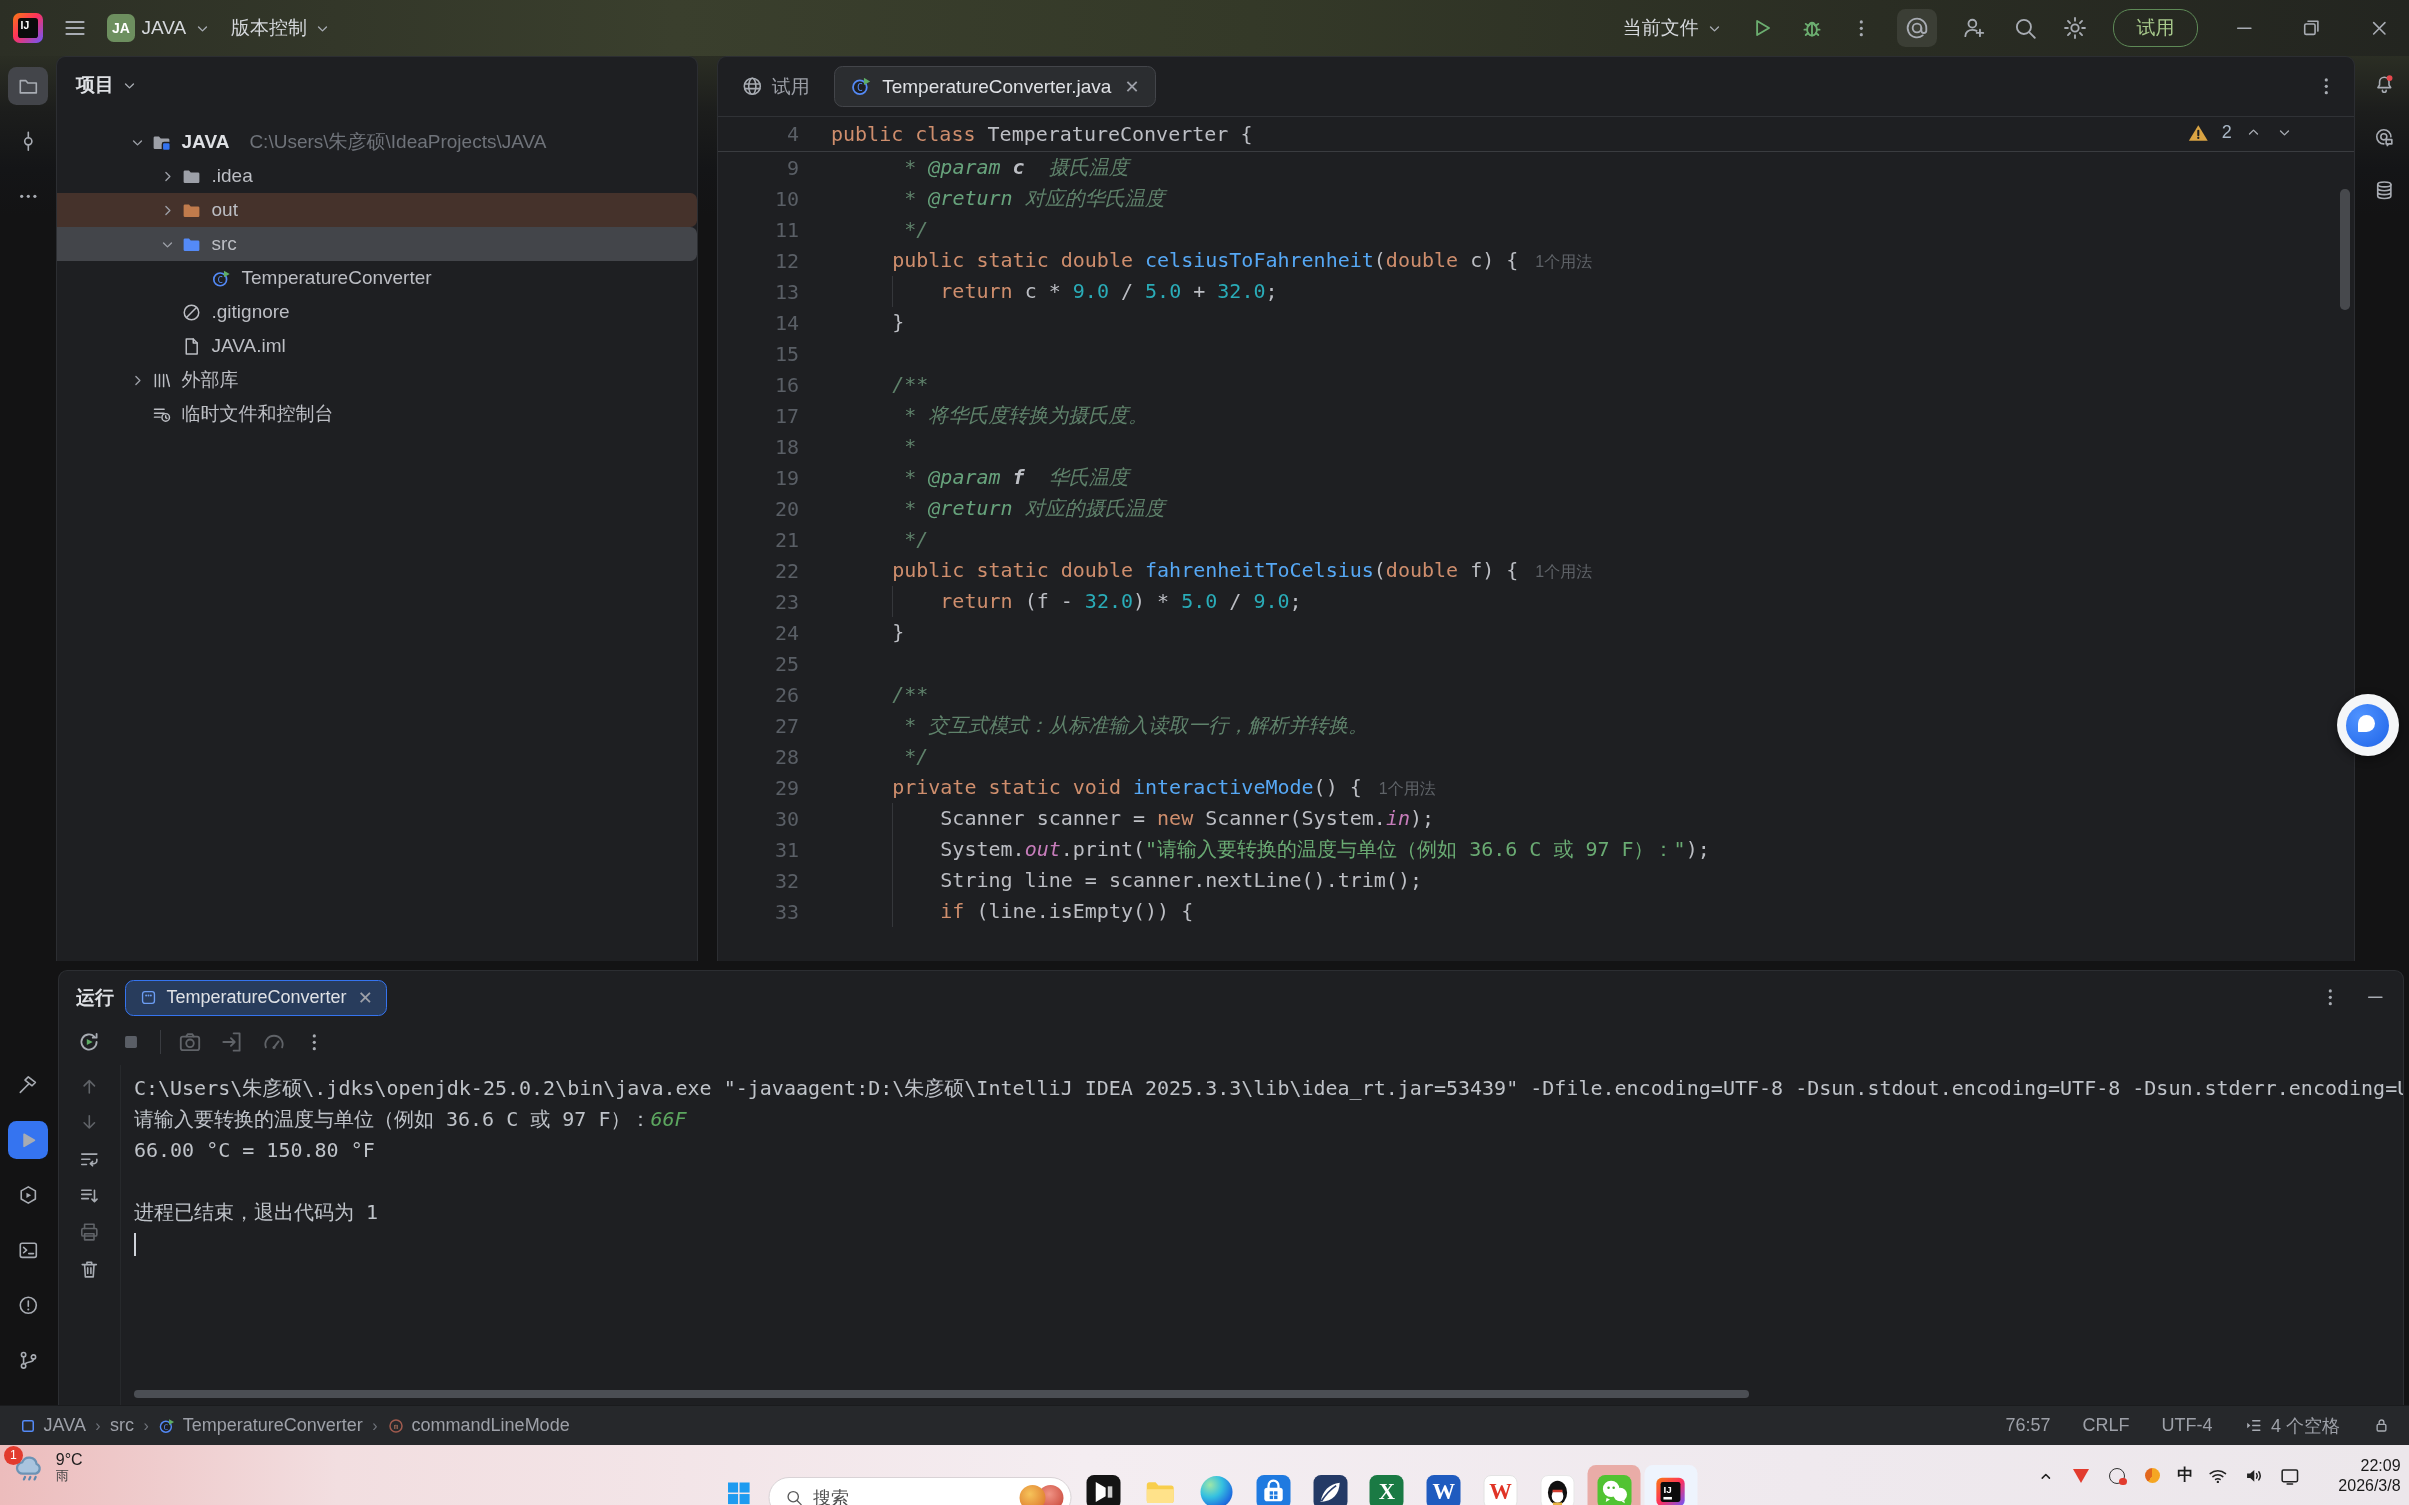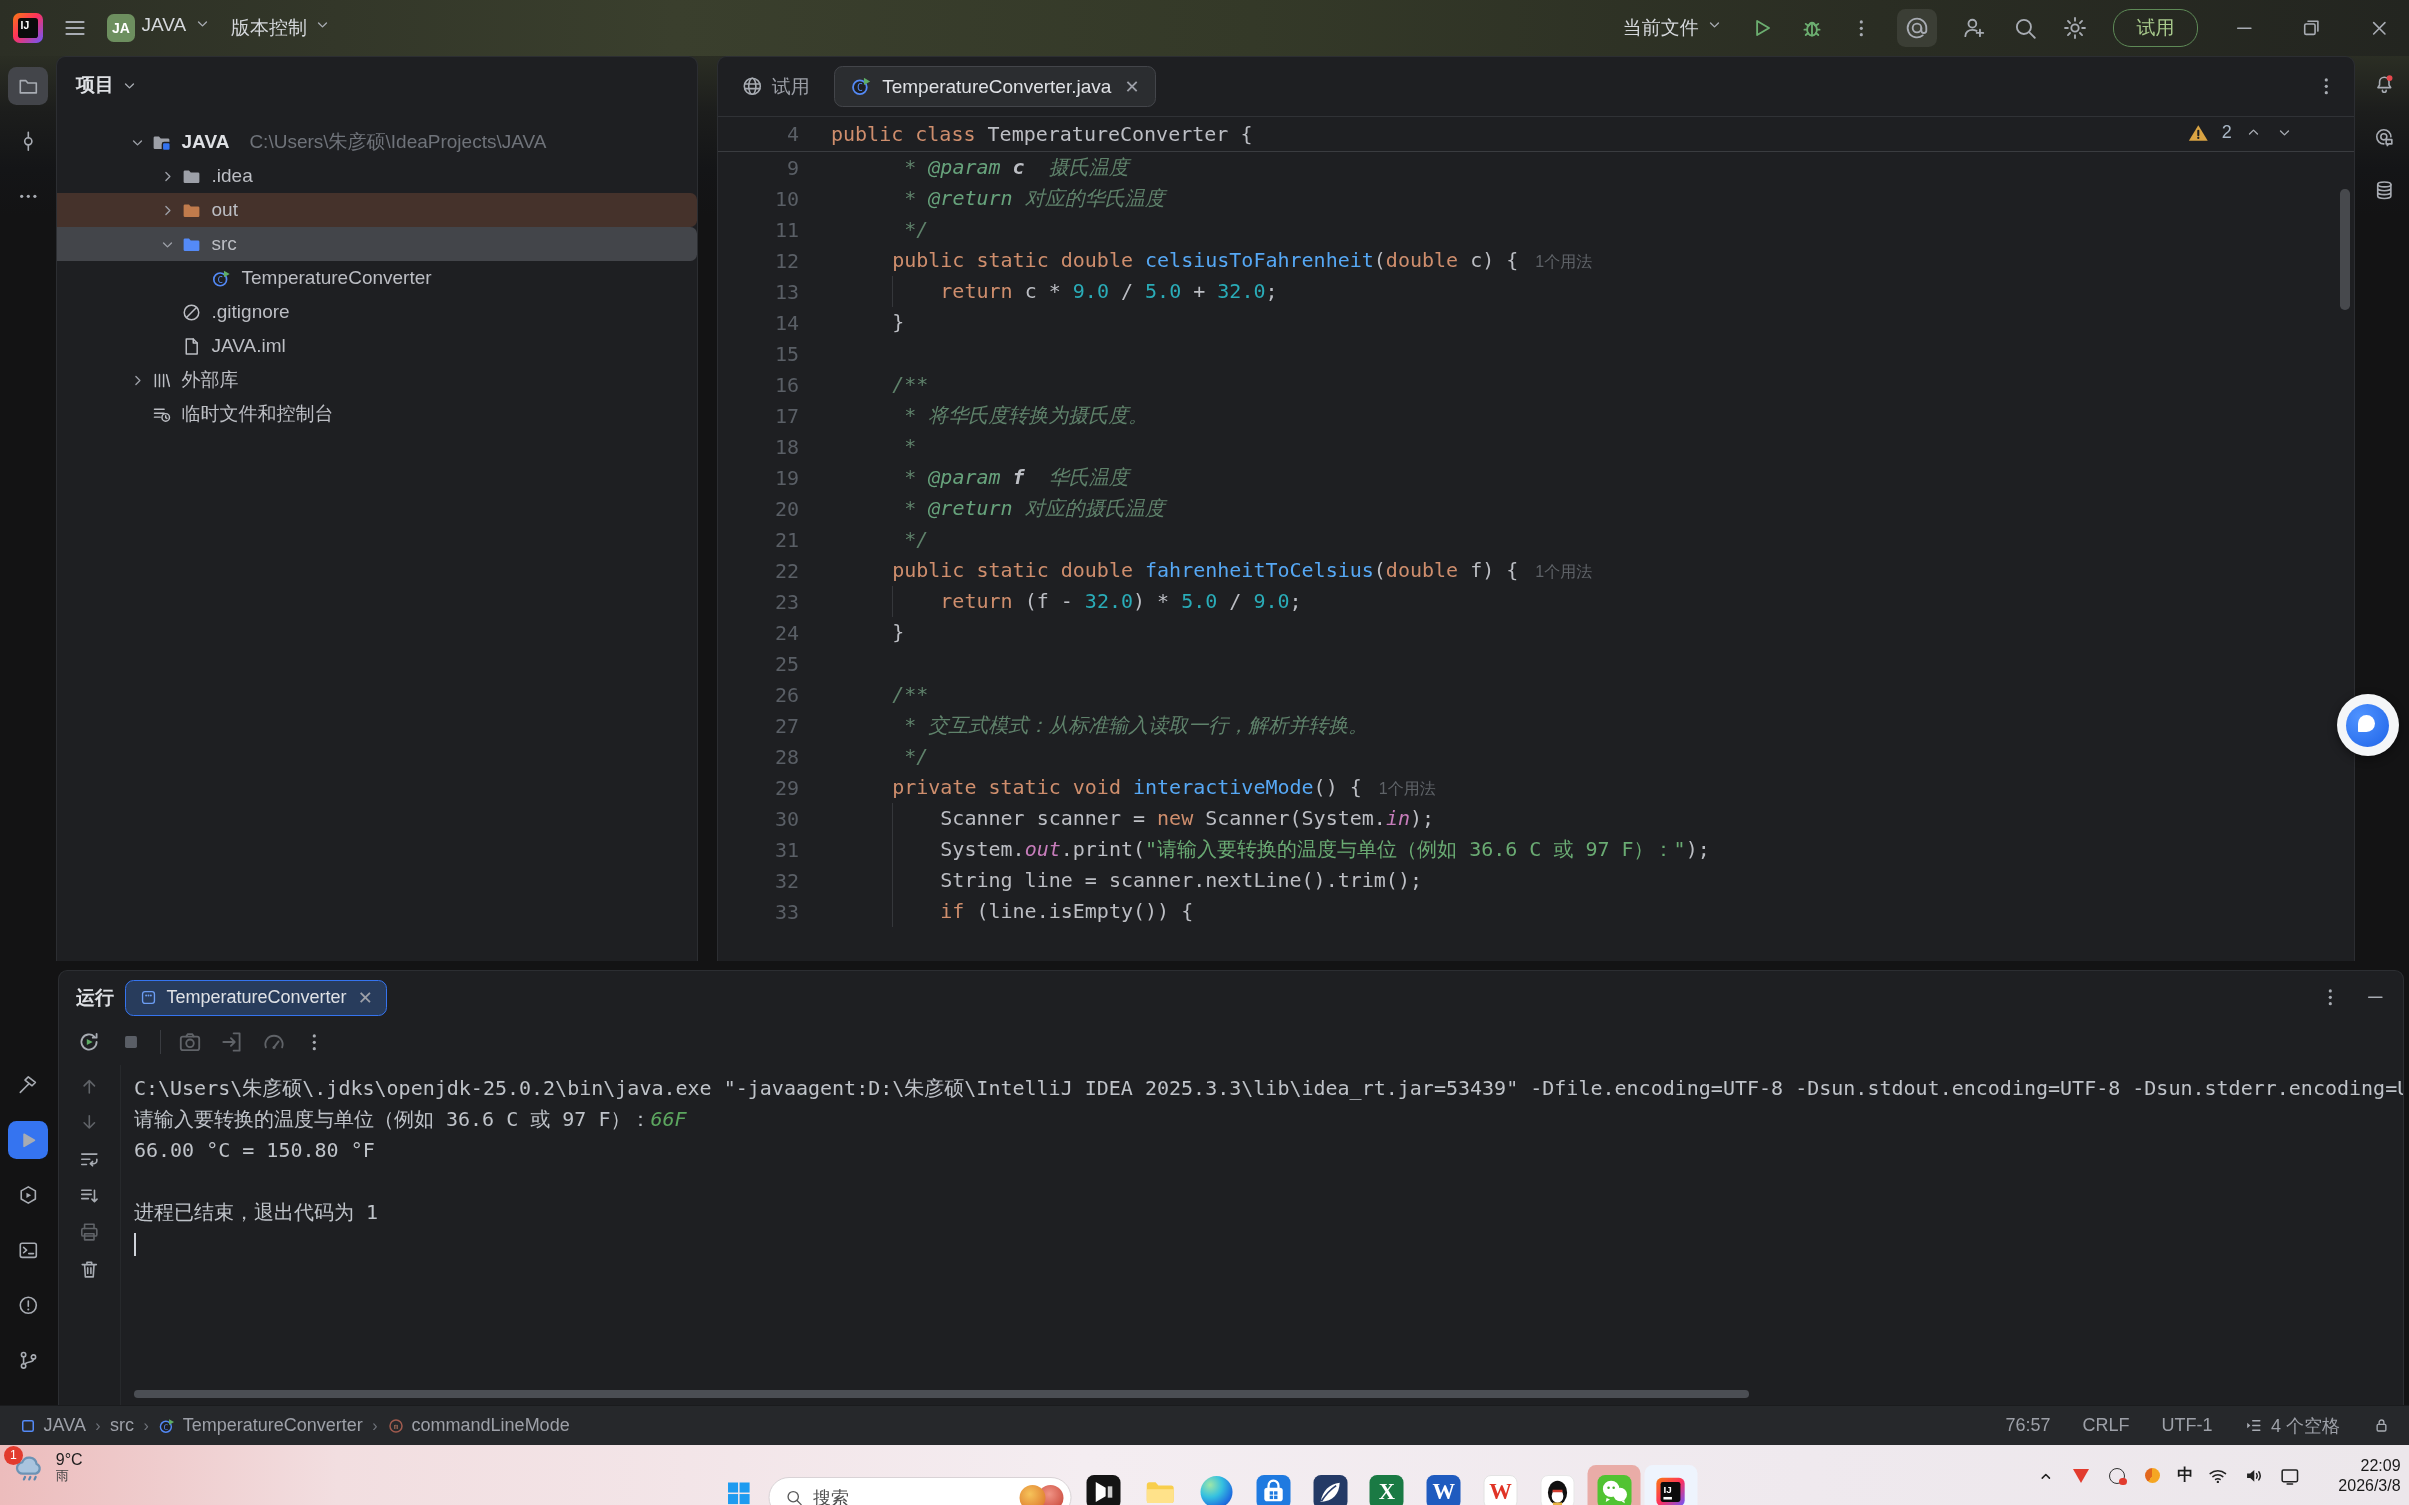--- a/index.html
+++ b/index.html
@@ -7,21 +7,21 @@
   body { font-family:"Liberation Sans", sans-serif; }
   .screen { position:relative; width:2410px; height:1506px; background:#131314; overflow:hidden; display:flex; flex-direction:column; }
 
   
   .titlebar { height:56px; flex:0 0 56px; display:flex; align-items:center; padding:0 0 0 13px;
     background:linear-gradient(90deg,#2c2f25 0%,#3a3f2d 28%,#343928 52%,#2a2d23 78%,#232520 100%); color:#D5D8DC; }
   .tb-left { display:flex; align-items:center; gap:19px; }
   .logo { width:30px; height:30px; border-radius:6.6px; background:linear-gradient(135deg,#f97a12,#fe315d 45%,#6b57ff); position:relative; }
   .logo::after { content:""; position:absolute; inset:4.7px; background:#0b0b0b; border-radius:2.8px; }
   .logo span { position:absolute; z-index:2; color:#fff; font-size:10.4px; font-weight:bold; top:6.6px; left:7.5px; }
-  .tb-item { display:flex; align-items:flex-start; gap:6.6px; font-size:19px; color:#D5D8DC; cursor:default; }
+  .tb-item { display:flex; align-items:center; gap:6.6px; font-size:19px; color:#D5D8DC; cursor:default; }
   .ja-badge { width:28px; height:28px; border-radius:6.6px; background:#6D8F5F; color:#fff; font-size:14px; font-weight:bold; display:flex; align-items:center; justify-content:center; }
   .ic { display:inline-flex; align-items:center; justify-content:center; color:#A8ACB3; }
   .ic svg { width:100%; height:100%; }
   .ic24 { width:22.6px; height:22.6px; }
   .ic20 { width:19px; height:19px; }
   .ic28 { width:26px; height:26px; }
   .tb-right { margin-left:auto; display:flex; align-items:center; gap:24.5px; padding-right:9.4px; }
   .tb-green { color:#6CAE70; }
   .ai-box { width:40px; height:38px; border-radius:8.5px; background:#3b3e35; display:flex; align-items:center; justify-content:center; }
   .trial-pill { border:1.4px solid #5E8A57; color:#A9CB8D; border-radius:18px; padding:4.7px 22.6px; font-size:19px; }
@@ -800,21 +800,21 @@
               <circle cx="12" cy="12" r="8" stroke="#A15B4E" stroke-width="2"></circle>
               <text x="12" y="15.8" font-size="10" fill="#C07B62" text-anchor="middle" stroke="none" font-family="DejaVu Sans Mono, monospace">m</text>
             </svg>
           </span>
           <span>commandLineMode</span>
         </span>
       </div>
     <div class="sb-right">
       <span class="sb-item">76:57</span>
       <span class="sb-item">CRLF</span>
-      <span class="sb-item">UTF-1</span>
+      <span class="sb-item">UTF-4</span>
       <span class="sb-item">
         <span class="ic ic20">
             <svg viewBox="0 0 24 24" fill="none" stroke="currentColor" stroke-width="1.7" stroke-linecap="round" stroke-linejoin="round">
               <path d="M11 6h9M11 12h9M11 18h9"></path>
               <path d="M4 8.5L8 12l-4 3.5z" fill="currentColor" stroke="none"></path>
             </svg>
           </span>
         <span>4 个空格</span>
       </span>
       <span class="ic ic20">

